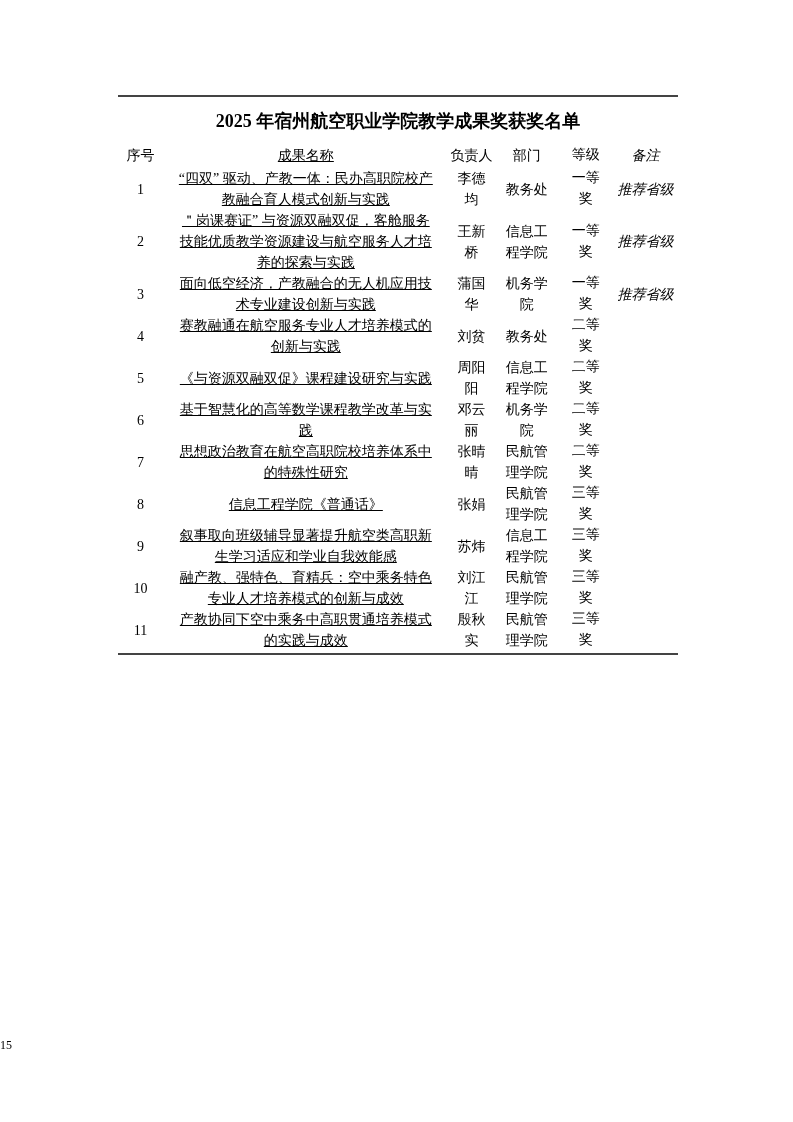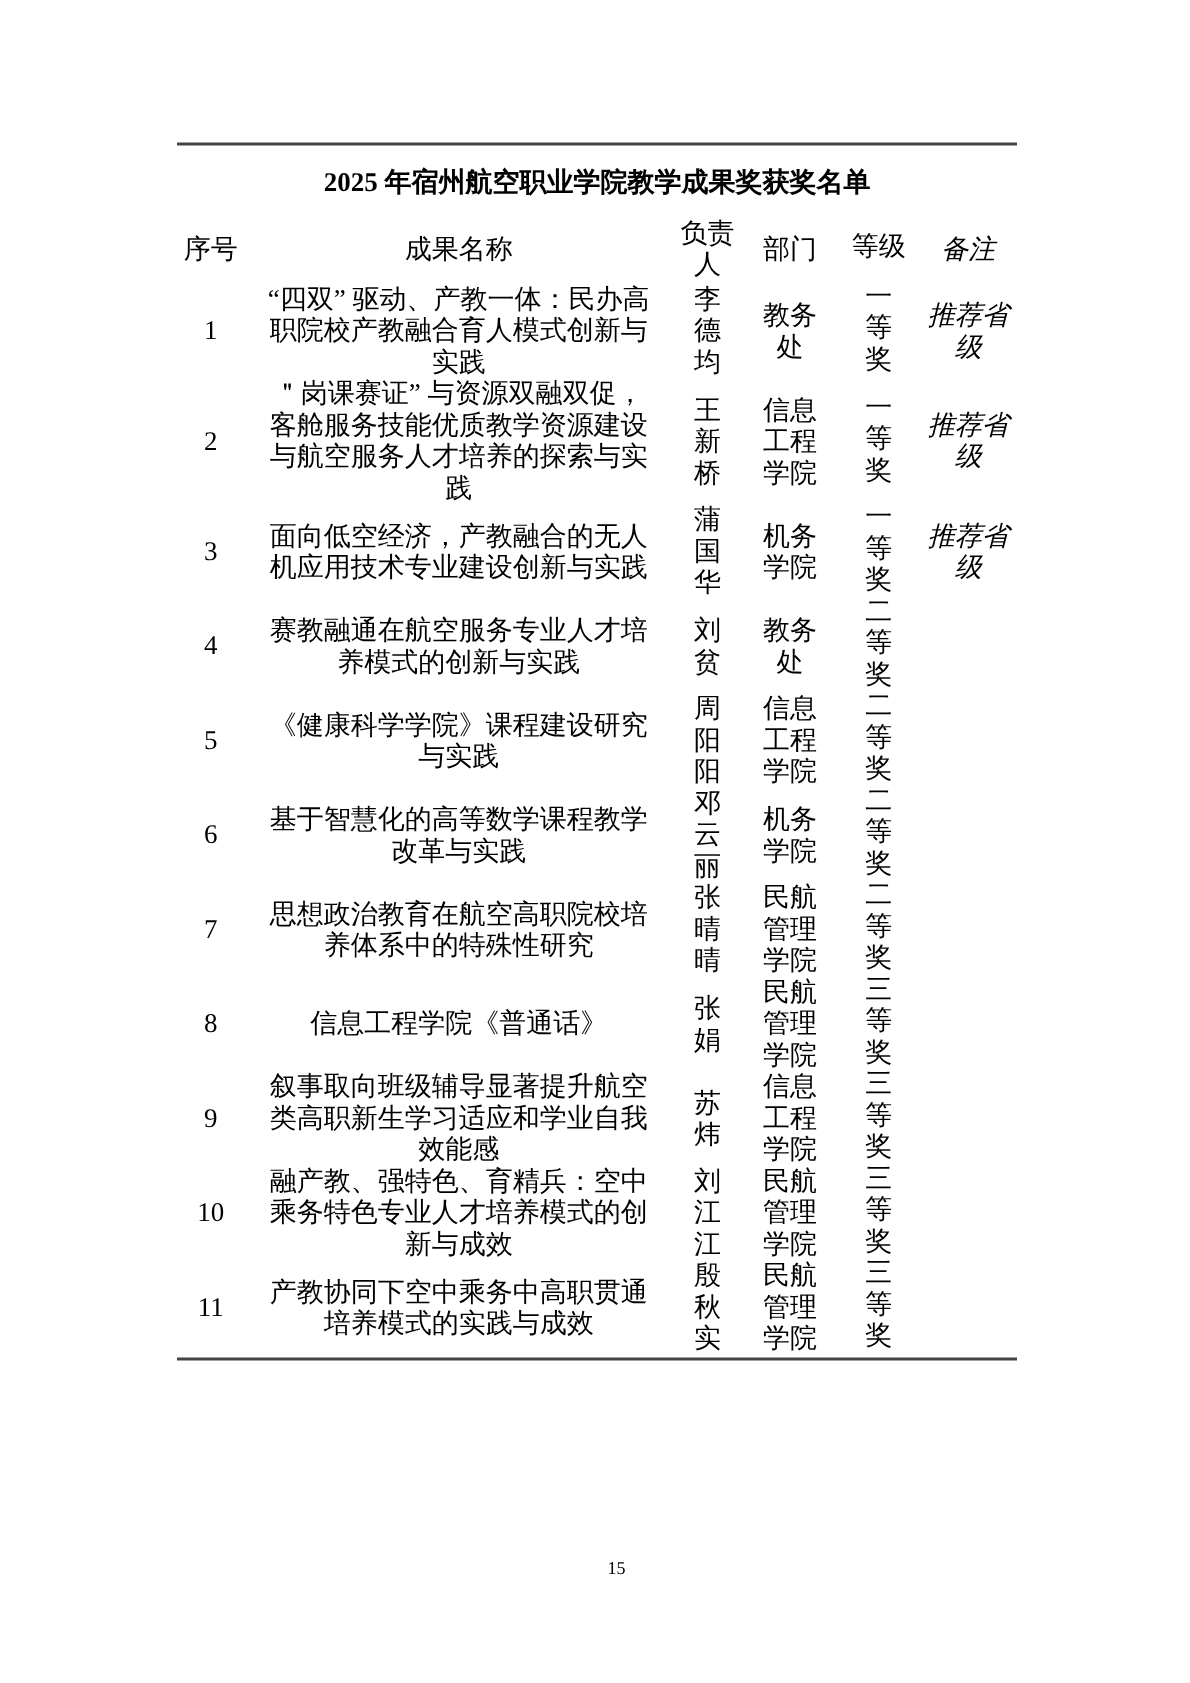--- a/index.html
+++ b/index.html
@@ -28,54 +28,52 @@
     font-size: 18px;
     font-weight: bold;
     text-align: center;
     line-height: 24px;
     white-space: nowrap;
   }
   table.awards {
     width: 560px;
     table-layout: fixed;
     border-collapse: collapse;
-    font-size: 18px;
+    font-size: 14px;
     margin-top: 10px;
   }
   table.awards th, table.awards td {
     text-align: center;
     vertical-align: middle;
     font-weight: normal;
     line-height: 21px;
     word-break: break-all;
     overflow-wrap: anywhere;
   }
   table.awards th { padding: 2px 0; }
   col.w0 { width: 45px; }
   col.w1 { width: 285px; }
   col.w2 { width: 46px; }
   col.w3 { width: 64px; }
   col.w4 { width: 54px; }
   col.w5 { width: 65px; }
   .c0 { padding: 0 10px; }
-  .c1 { padding: 0 14px; }
+  .c1 { padding: 0 14px; text-decoration: underline; }
   .c2 { padding: 0 6px; }
   .c3 { padding: 0 9px; }
   .c4 { padding: 0 11px; font-family: Liberation Mono, monospace; }
   .c5 { padding: 0 2px; font-style: italic; }
   .bottom-rule { margin-top: 2px; }
   .page-number {
     position: absolute;
     left: 0;
     right: 0;
     top: 1038px;
-    text-align: center;
     font-size: 12px;
     line-height: 14px;
-    padding-left: 29px;
   }
 </style>
 </head>
 <body>
 
 <div class="page">
   <div class="content">
     <hr class="rule top-rule">
     <div class="doc-title">2025 年宿州航空职业学院教学成果奖获奖名单</div>
     <table class="awards">
@@ -125,21 +123,21 @@
           <tr>
             <td class="c0">4</td>
             <td class="c1">赛教融通在航空服务专业人才培养模式的创新与实践</td>
             <td class="c2">刘贫</td>
             <td class="c3">教务处</td>
             <td class="c4">二等奖</td>
             <td class="c5"></td>
           </tr>
           <tr>
             <td class="c0">5</td>
-            <td class="c1">《健康科学学院》课程建设研究与实践</td>
+            <td class="c1">《与资源双融双促》课程建设研究与实践</td>
             <td class="c2">周阳阳</td>
             <td class="c3">信息工程学院</td>
             <td class="c4">二等奖</td>
             <td class="c5"></td>
           </tr>
           <tr>
             <td class="c0">6</td>
             <td class="c1">基于智慧化的高等数学课程教学改革与实践</td>
             <td class="c2">邓云丽</td>
             <td class="c3">机务学院</td>

